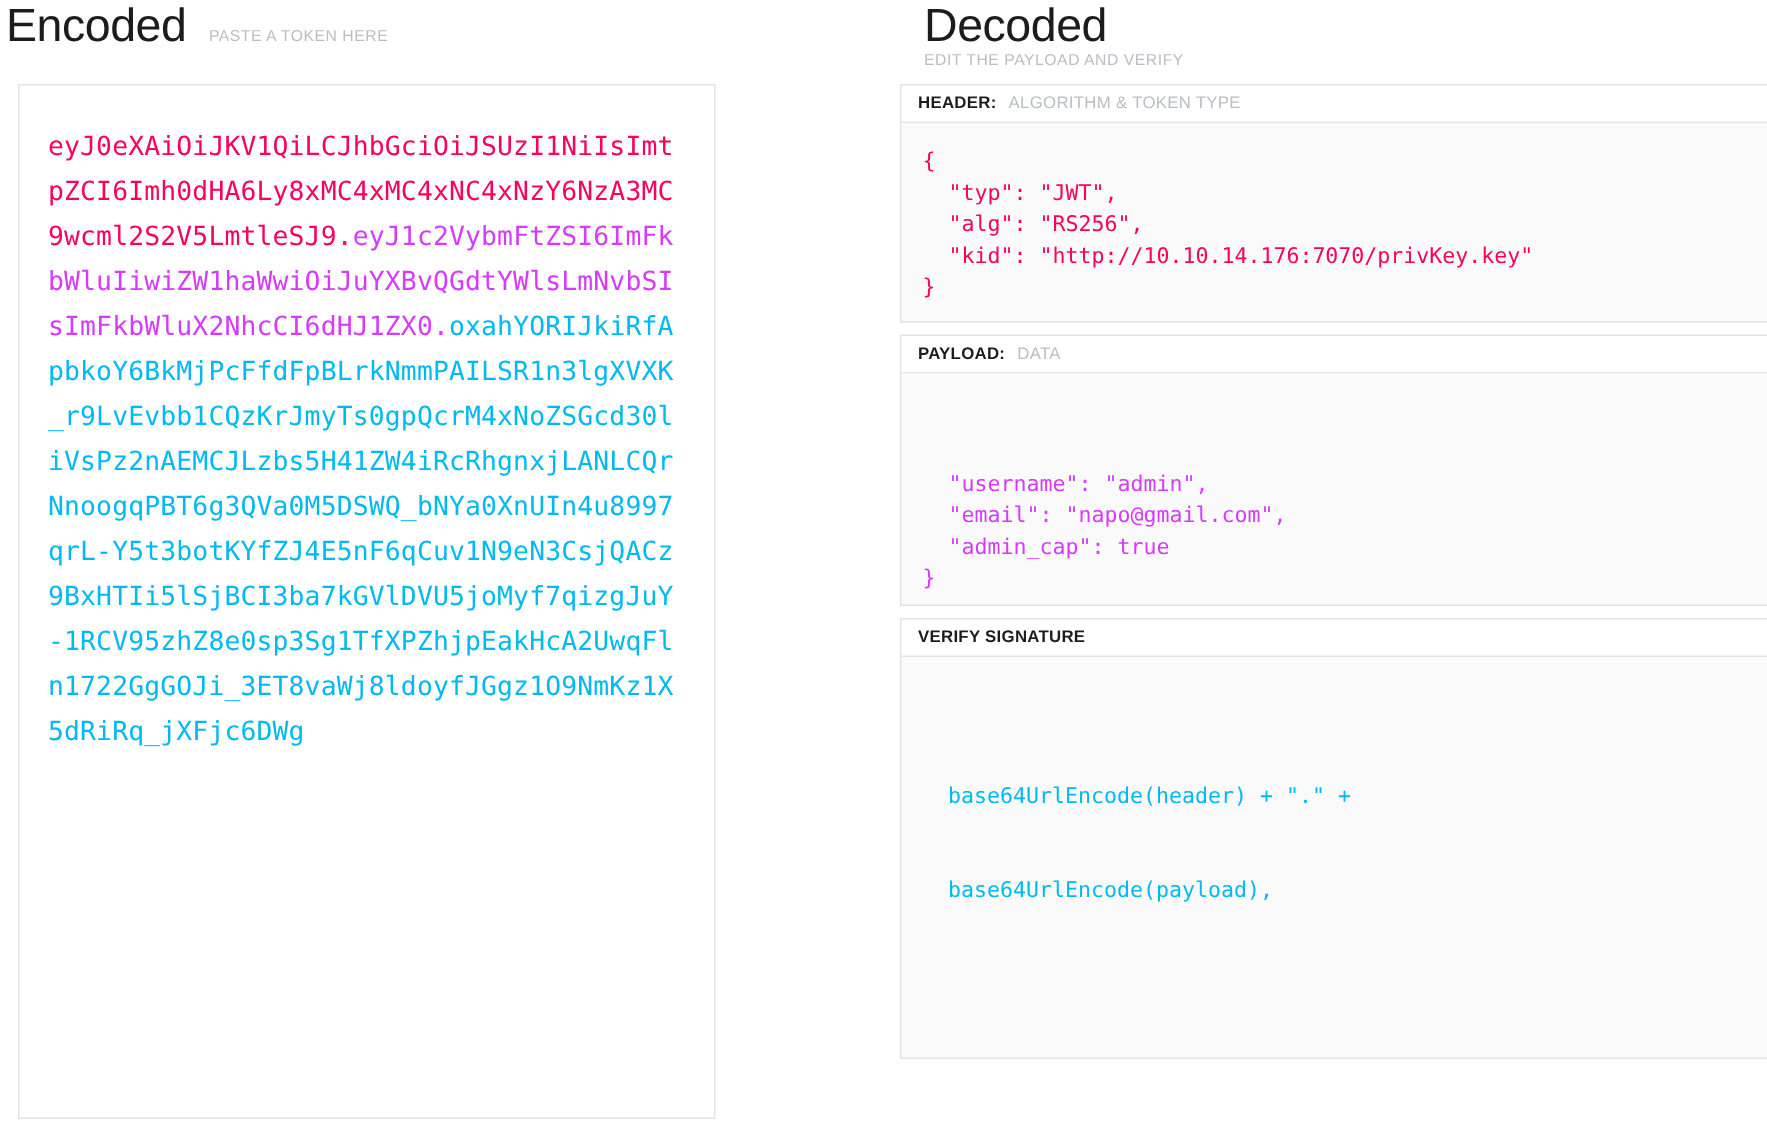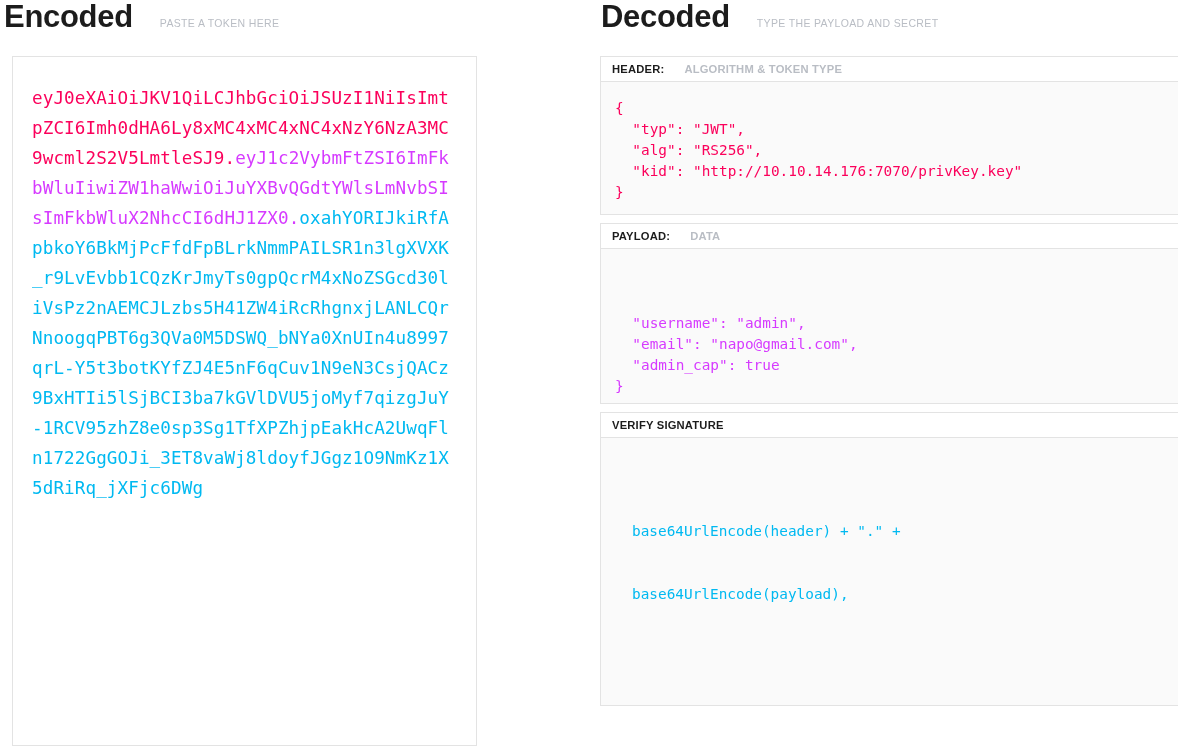--- a/index.html
+++ b/index.html
@@ -29,35 +29,35 @@
   }
 
   
   .col-head {
     display: flex;
     align-items: baseline;
     padding: 0 0 0 12px;
     height: 42px;
   }
   .col-left .col-head { padding-left: 4px; }
-  .col-right .col-head { padding-left: 12px; }
+  .col-right .col-head { padding-left: 12px; flex-direction: column; }
 
   .col-title {
     font-size: 31px;
-    font-weight: 700;
+    font-weight: 400;
     color: #1c1c1c;
     letter-spacing: -0.3px;
     line-height: 34px;
     font-family: "Liberation Sans", sans-serif;
   }
   .col-sub {
     font-size: 10.5px;
     color: #b9bdc4;
     letter-spacing: 0.35px;
-    margin-left: 27px;
+    margin-left: 15px;
     font-weight: 400;
     white-space: nowrap;
   }
 
   
   .encoded-box {
     position: absolute;
     left: 12px;
     top: 56px;
     width: 465px;
@@ -100,22 +100,22 @@
     padding: 0 0 0 11px;
     font-size: 11.2px;
     letter-spacing: 0.2px;
   }
   .panel-label .lbl-main {
     font-weight: bold;
     color: #1c1c1c;
   }
   .panel-label .lbl-sub {
     color: #b9bdc4;
-    margin-left: 20px;
-    font-weight: 700;
+    margin-left: 8px;
+    font-weight: 400;
   }
 
   .panel-body {
     border: 1px solid #e3e3e3;
     border-top: none;
     background: #fafafa;
     padding: 16px 14px 14px 14px;
     font-family: "DejaVu Sans Mono", monospace;
     font-size: 14.4px;
     line-height: 21px;
@@ -150,21 +150,21 @@
 
     <div class="encoded-box">
       <div class="token"><span class="seg-header">eyJ0eXAiOiJKV1QiLCJhbGciOiJSUzI1NiIsImtpZCI6Imh0dHA6Ly8xMC4xMC4xNC4xNzY6NzA3MC9wcml2S2V5LmtleSJ9</span><span class="seg-dot-1">.</span><span class="seg-payload">eyJ1c2VybmFtZSI6ImFkbWluIiwiZW1haWwiOiJuYXBvQGdtYWlsLmNvbSIsImFkbWluX2NhcCI6dHJ1ZX0</span><span class="seg-dot-2">.</span><span class="seg-signature">oxahYORIJkiRfApbkoY6BkMjPcFfdFpBLrkNmmPAILSR1n3lgXVXK_r9LvEvbb1CQzKrJmyTs0gpQcrM4xNoZSGcd30liVsPz2nAEMCJLzbs5H41ZW4iRcRhgnxjLANLCQrNnoogqPBT6g3QVa0M5DSWQ_bNYa0XnUIn4u8997qrL-Y5t3botKYfZJ4E5nF6qCuv1N9eN3CsjQACz9BxHTIi5lSjBCI3ba7kGVlDVU5joMyf7qizgJuY-1RCV95zhZ8e0sp3Sg1TfXPZhjpEakHcA2UwqFln1722GgGOJi_3ET8vaWj8ldoyfJGgz1O9NmKz1X5dRiRq_jXFjc6DWg</span></div>
     </div>
   </div>
 
   <div class="col col-right">
 
     <div class="col-head">
       <span class="col-title">Decoded</span>
-      <span class="col-sub">TYPE THE PAYLOAD AND SECRET</span>
+      <span class="col-sub">EDIT THE PAYLOAD AND VERIFY</span>
     </div>
 
     <div class="decoded-wrap">
 
       <div class="panel">
         <div class="panel-label">
           <span class="lbl-main">HEADER:</span>
           <span class="lbl-sub">ALGORITHM &amp; TOKEN TYPE</span>
         </div>
         <div class="panel-body body-header">{

